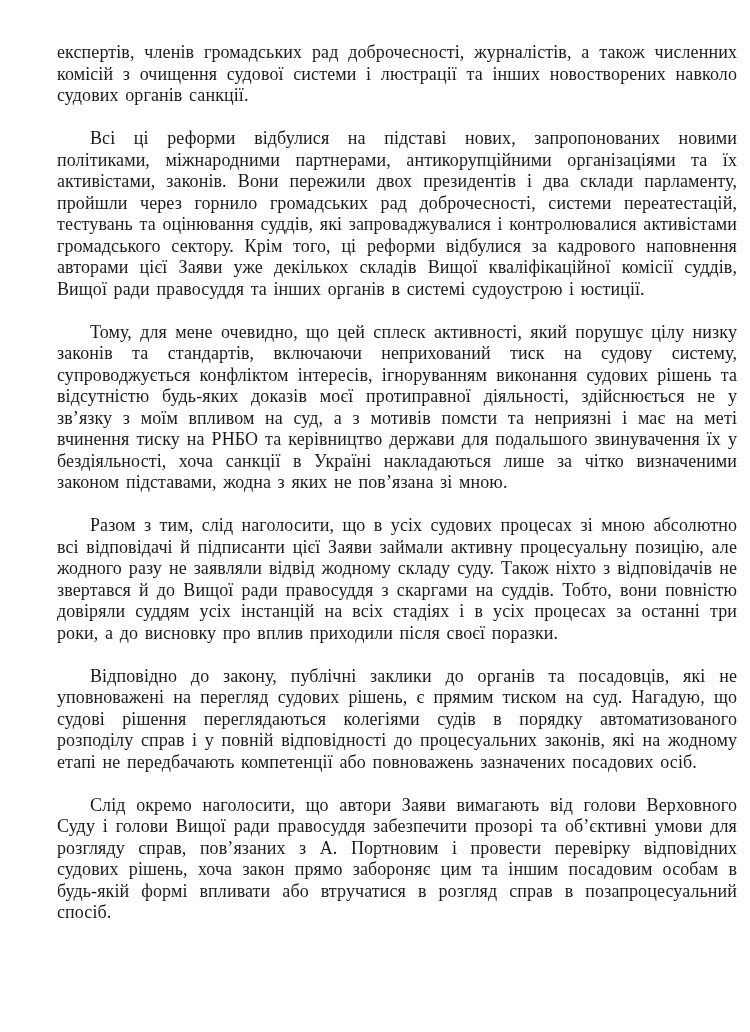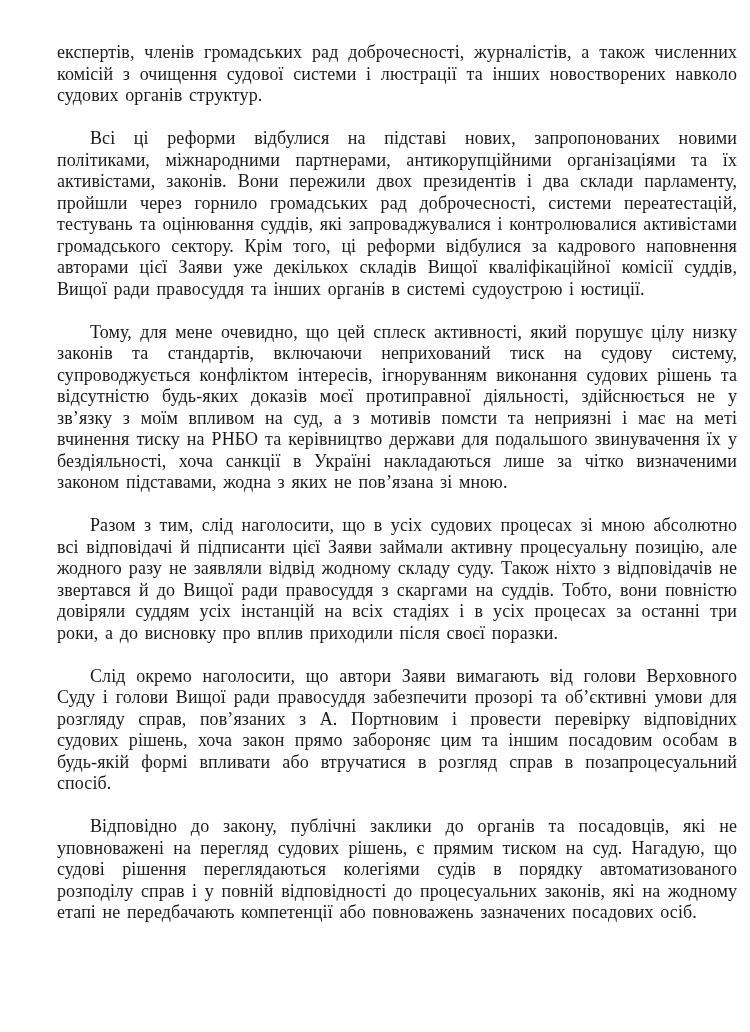--- a/index.html
+++ b/index.html
@@ -29,20 +29,20 @@
   }
   .doc-text p.continuation {
     text-indent: 0;
   }
 </style>
 </head>
 <body>
 
 <div class="page">
   <div class="doc-text">
-    <p class="continuation">експертів, членів громадських рад доброчесності, журналістів, а також численних комісій з очищення судової системи і люстрації та інших новостворених навколо судових органів структур.</p>
+    <p class="continuation">експертів, членів громадських рад доброчесності, журналістів, а також численних комісій з очищення судової системи і люстрації та інших новостворених навколо судових органів санкції.</p>
     <p>Всі ці реформи відбулися на підставі нових, запропонованих новими політиками, міжнародними партнерами, антикорупційними організаціями та їх активістами, законів. Вони пережили двох президентів і два склади парламенту, пройшли через горнило громадських рад доброчесності, системи переатестацій, тестувань та оцінювання суддів, які запроваджувалися і контролювалися активістами громадського сектору. Крім того, ці реформи відбулися за кадрового наповнення авторами цієї Заяви уже декількох складів Вищої кваліфікаційної комісії суддів, Вищої ради правосуддя та інших органів в системі судоустрою і юстиції.</p>
     <p>Тому, для мене очевидно, що цей сплеск активності, який порушує цілу низку законів та стандартів, включаючи неприхований тиск на судову систему, супроводжується конфліктом інтересів, ігноруванням виконання судових рішень та відсутністю будь-яких доказів моєї протиправної діяльності, здійснюється не у зв’язку з моїм впливом на суд, а з мотивів помсти та неприязні і має на меті вчинення тиску на РНБО та керівництво держави для подальшого звинувачення їх у бездіяльності, хоча санкції в Україні накладаються лише за чітко визначеними законом підставами, жодна з яких не пов’язана зі мною.</p>
     <p>Разом з тим, слід наголосити, що в усіх судових процесах зі мною абсолютно всі відповідачі й підписанти цієї Заяви займали активну процесуальну позицію, але жодного разу не заявляли відвід жодному складу суду. Також ніхто з відповідачів не звертався й до Вищої ради правосуддя з скаргами на суддів. Тобто, вони повністю довіряли суддям усіх інстанцій на всіх стадіях і в усіх процесах за останні три роки, а до висновку про вплив приходили після своєї поразки.</p>
+    <p>Відповідно до закону, публічні заклики до органів та посадовців, які не уповноважені на перегляд судових рішень, є прямим тиском на суд. Нагадую, що судові рішення переглядаються колегіями судів в порядку автоматизованого розподілу справ і у повній відповідності до процесуальних законів, які на жодному етапі не передбачають компетенції або повноважень зазначених посадових осіб.</p>
     <p>Слід окремо наголосити, що автори Заяви вимагають від голови Верховного Суду і голови Вищої ради правосуддя забезпечити прозорі та об’єктивні умови для розгляду справ, пов’язаних з А. Портновим і провести перевірку відповідних судових рішень, хоча закон прямо забороняє цим та іншим посадовим особам в будь-якій формі впливати або втручатися в розгляд справ в позапроцесуальний спосіб.</p>
-    <p>Відповідно до закону, публічні заклики до органів та посадовців, які не уповноважені на перегляд судових рішень, є прямим тиском на суд. Нагадую, що судові рішення переглядаються колегіями судів в порядку автоматизованого розподілу справ і у повній відповідності до процесуальних законів, які на жодному етапі не передбачають компетенції або повноважень зазначених посадових осіб.</p>
   </div>
 </div>
 
 </body></html>

